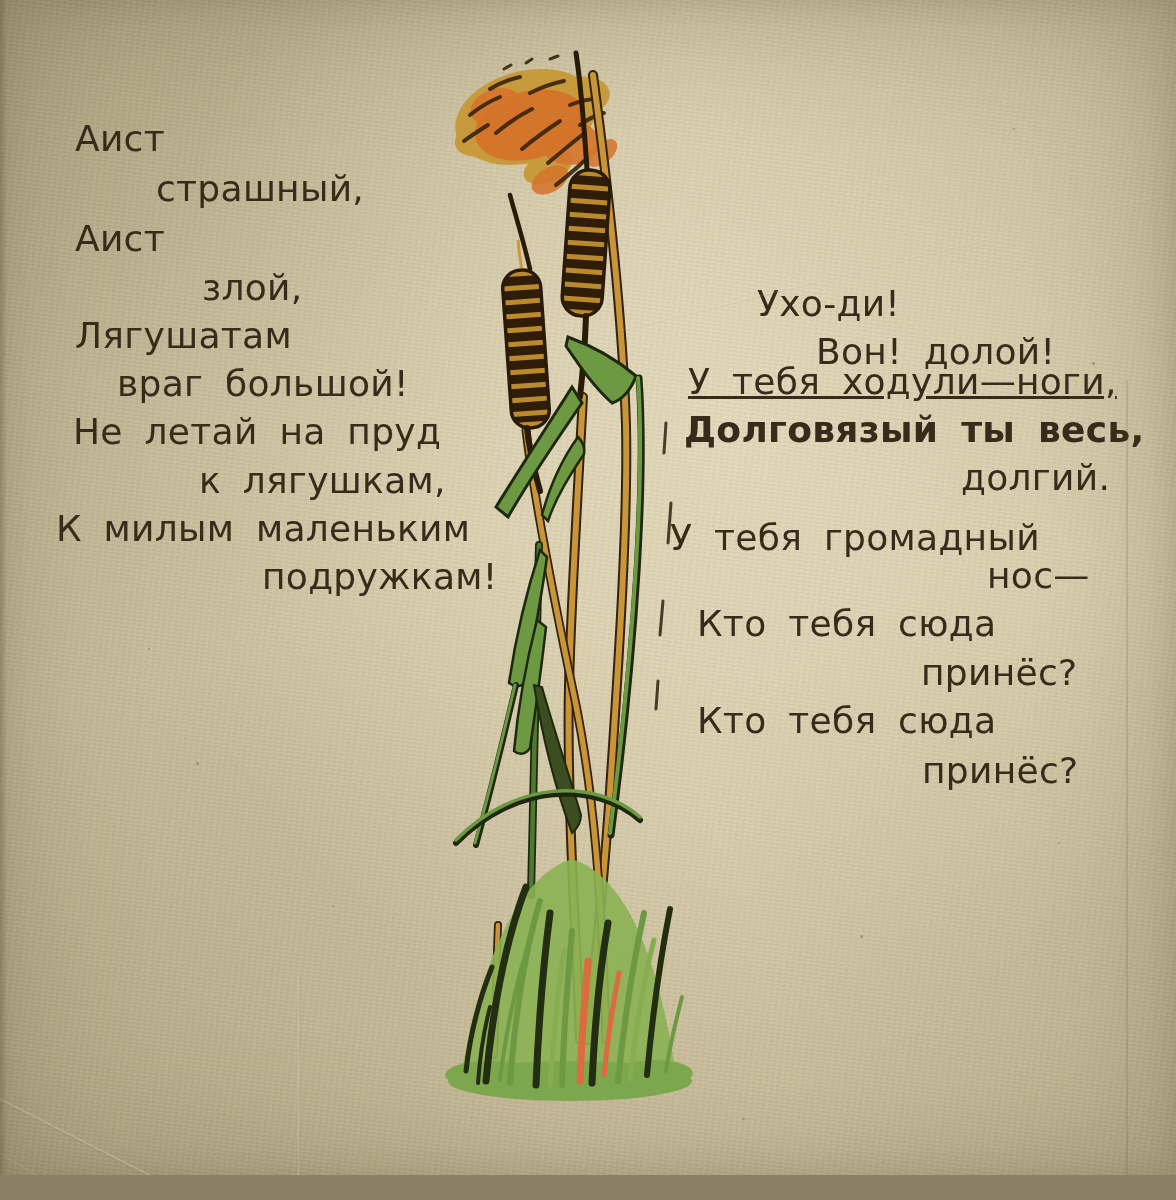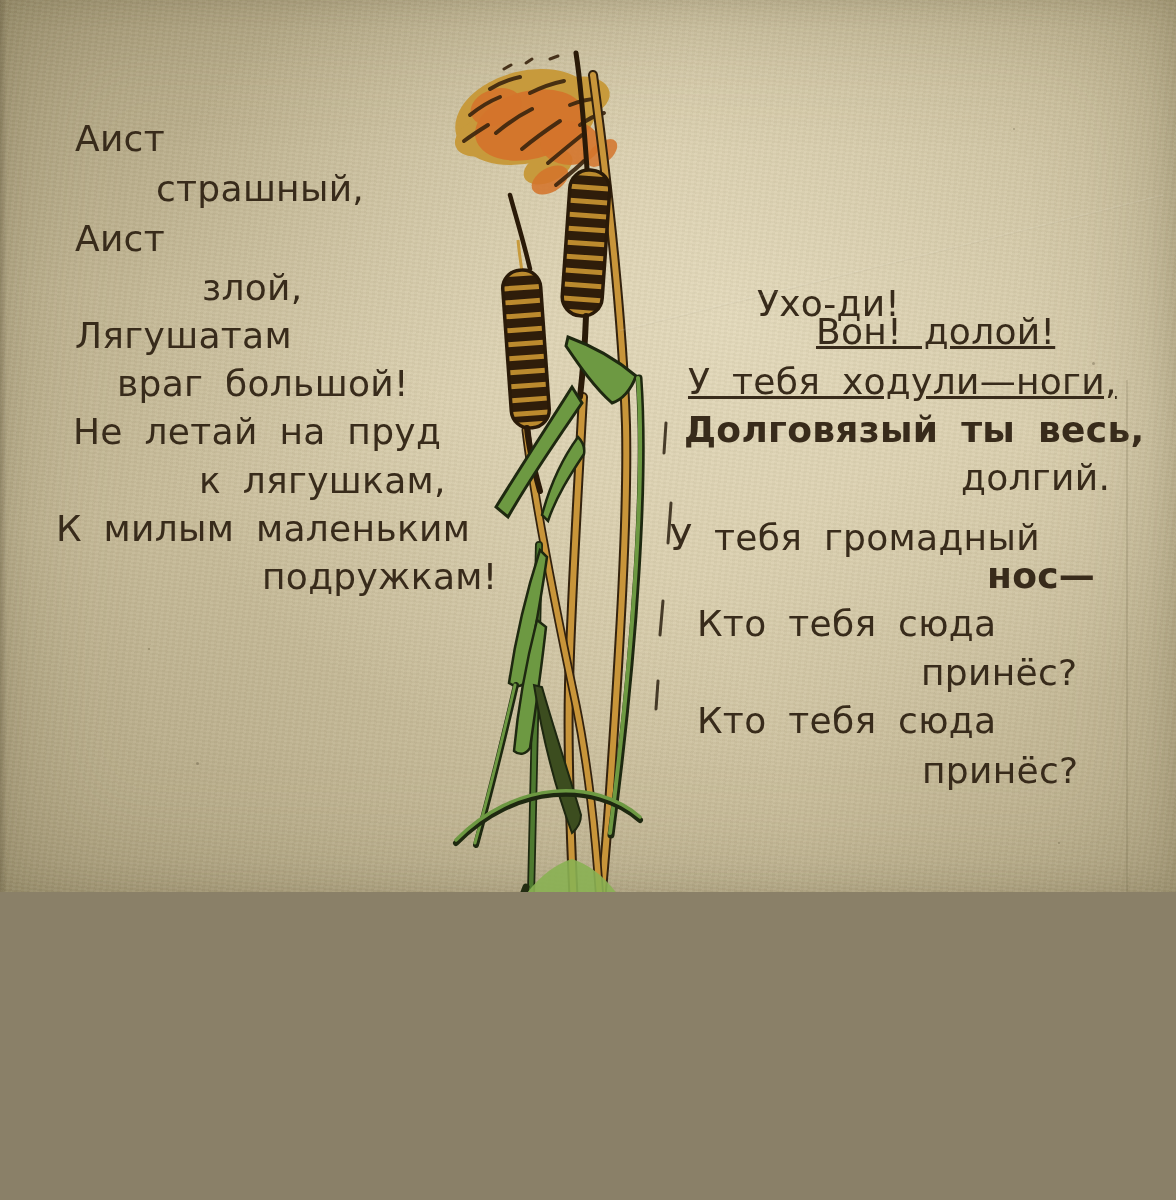--- a/index.html
+++ b/index.html
@@ -1,18 +1,18 @@
 <!DOCTYPE html>
 <html><head>
 <meta charset="utf-8">
 <style>
   html,body{margin:0;padding:0;background:#8a8068;}
   .page{
     position:relative;
-    width:1176px;height:892px;
+    width:1176px;height:1175px;
     overflow:hidden;
     background-color:#d4c8a6;
     background-image:
       radial-gradient(ellipse at 62% 36%, rgba(239,231,204,0.55), rgba(239,231,204,0) 58%),
       radial-gradient(ellipse at 0% 0%,   rgba(112,101,66,0.40), rgba(112,101,66,0) 42%),
       radial-gradient(ellipse at 0% 100%, rgba(112,101,66,0.36), rgba(112,101,66,0) 48%),
       radial-gradient(ellipse at 100% 100%, rgba(112,101,66,0.26), rgba(112,101,66,0) 38%),
       radial-gradient(ellipse at 100% 0%, rgba(122,111,72,0.22), rgba(122,111,72,0) 36%);
     box-shadow: inset 0 0 130px rgba(92,82,52,0.35), inset 0 0 28px rgba(92,82,52,0.18);
     font-family:"DejaVu Sans","Liberation Sans",sans-serif;
@@ -37,26 +37,26 @@
   .l2{left:75px; top:218px;}
   .l3{left:202px;top:267px;}
   .l4{left:75px; top:315px;}
   .l5{left:117px;top:363px;}
   .l6{left:73px; top:411px;}
   .l7{left:199px;top:460px;}
   .l8{left:56px; top:508px;}
   .l9{left:262px;top:556px;}
   
   .r0{left:757px;top:263px;margin-top:20px;}
-  .r1{left:816px;top:311px;text-decoration:underline;}
+  .r1{left:816px;top:331px;}
   .r2{left:688px;top:361px;text-decoration:underline;}
   .r3{left:684px;top:409px;font-weight:bold;}
   .r4{left:961px;top:457px;}
   .r5{left:670px;top:505px;margin-top:12px;}
-  .r6{left:987px;top:555px;font-weight:bold;}
+  .r6{left:987px;top:555px;}
   .r7{left:697px;top:603px;}
   .r8{left:921px;top:652px;}
   .r9{left:697px;top:700px;}
   .r10{left:922px;top:750px;}
 
   .illustration{position:absolute;left:430px;top:45px;width:280px;height:1070px;}
 
   .crease{position:absolute;pointer-events:none;}
   .crease-bl1{left:-40px;top:1078px;width:470px;height:3px;transform:rotate(27deg);transform-origin:left center;
     background:linear-gradient(to bottom, rgba(255,250,235,0.45), rgba(90,78,48,0.30));opacity:.65;}

